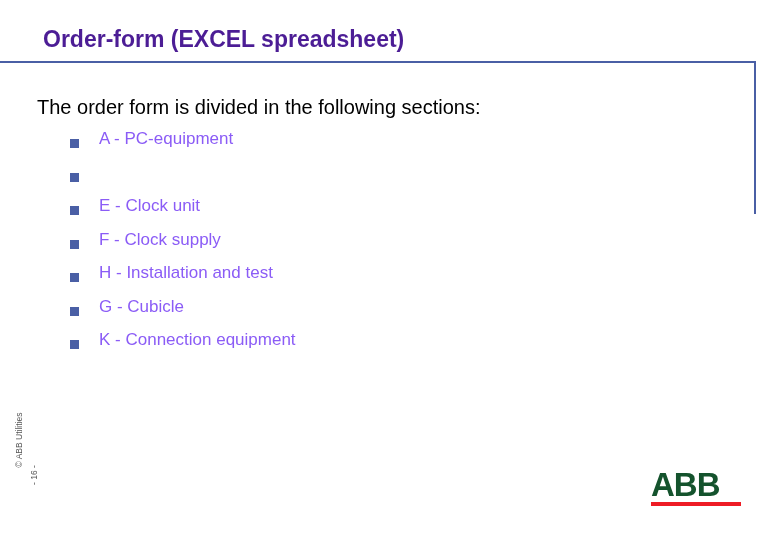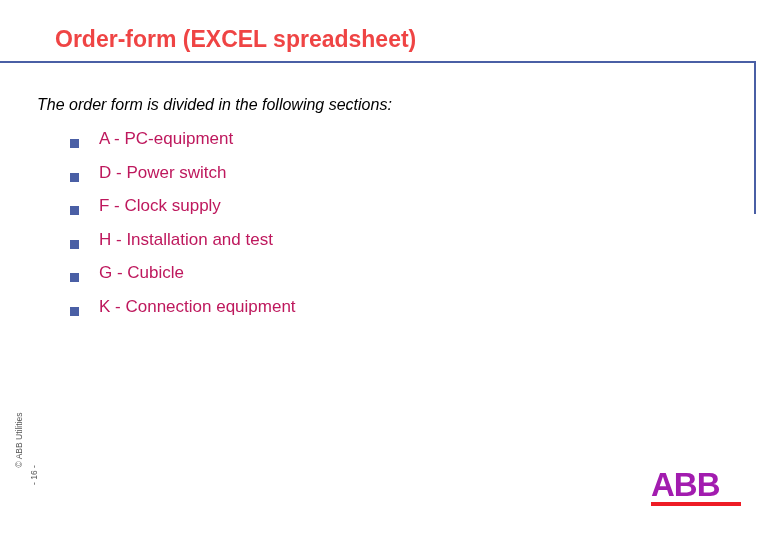--- a/index.html
+++ b/index.html
@@ -18,25 +18,25 @@
     position: absolute;
     left: 0;
     top: 0;
     width: 780px;
     height: 540px;
     background: #ffffff;
   }
   
   .title {
     position: absolute;
-    left: 55px;
+    left: 43px;
     top: 26px;
     font-size: 23px;
     font-weight: bold;
-    color: #ef4444;
+    color: #4c1d95;
     letter-spacing: 0px;
     white-space: nowrap;
   }
   
   .rule-h {
     position: absolute;
     left: 0px;
     top: 61px;
     width: 756px;
     height: 2px;
@@ -49,24 +49,23 @@
     top: 61px;
     width: 2px;
     height: 153px;
     background: #4a5fa5;
   }
   
   .intro {
     position: absolute;
     left: 37px;
     top: 96px;
-    font-size: 16px;
+    font-size: 20px;
     color: #000000;
     white-space: nowrap;
-    font-style: italic;
   }
   
   .bullets {
     position: absolute;
     left: 70px;
     top: 129px;
     width: 620px;
   }
   .bullet-row {
     position: relative;
@@ -78,21 +77,21 @@
     top: 10px;
     width: 9px;
     height: 9px;
     background: #4a5fa5;
   }
   .bullet-text {
     position: absolute;
     left: 29px;
     top: 0px;
     font-size: 17px;
-    color: #be185d;
+    color: #8b5cf6;
     white-space: nowrap;
   }
   
   .side-note {
     position: absolute;
     left: -36px;
     top: 470px;
     width: 140px;
     font-size: 8.5px;
     color: #555555;
@@ -118,21 +117,21 @@
     position: absolute;
     left: 651px;
     top: 470px;
     width: 90px;
     height: 36px;
   }
   .logo-text {
     font-family: "Liberation Sans", sans-serif;
     font-weight: bold;
     font-size: 33px;
-    color: #a21caf;
+    color: #14532d;
     letter-spacing: -1px;
     line-height: 30px;
     white-space: nowrap;
   }
   .logo-bar {
     width: 90px;
     height: 4px;
     background: #ee1c25;
     margin-top: 2px;
   }
@@ -153,23 +152,26 @@
 
     <div class="bullet-row">
       <span class="bullet-marker"></span>
       <span class="bullet-text">A - PC-equipment</span>
     </div>
 
 
 
     <div class="bullet-row">
       <span class="bullet-marker"></span>
-      <span class="bullet-text">D - Power switch</span>
-    </div>
-
+    </div>
+
+    <div class="bullet-row">
+      <span class="bullet-marker"></span>
+      <span class="bullet-text">E - Clock unit</span>
+    </div>
 
     <div class="bullet-row">
       <span class="bullet-marker"></span>
       <span class="bullet-text">F - Clock supply</span>
     </div>
 
     <div class="bullet-row">
       <span class="bullet-marker"></span>
       <span class="bullet-text">H - Installation and test</span>
     </div>

